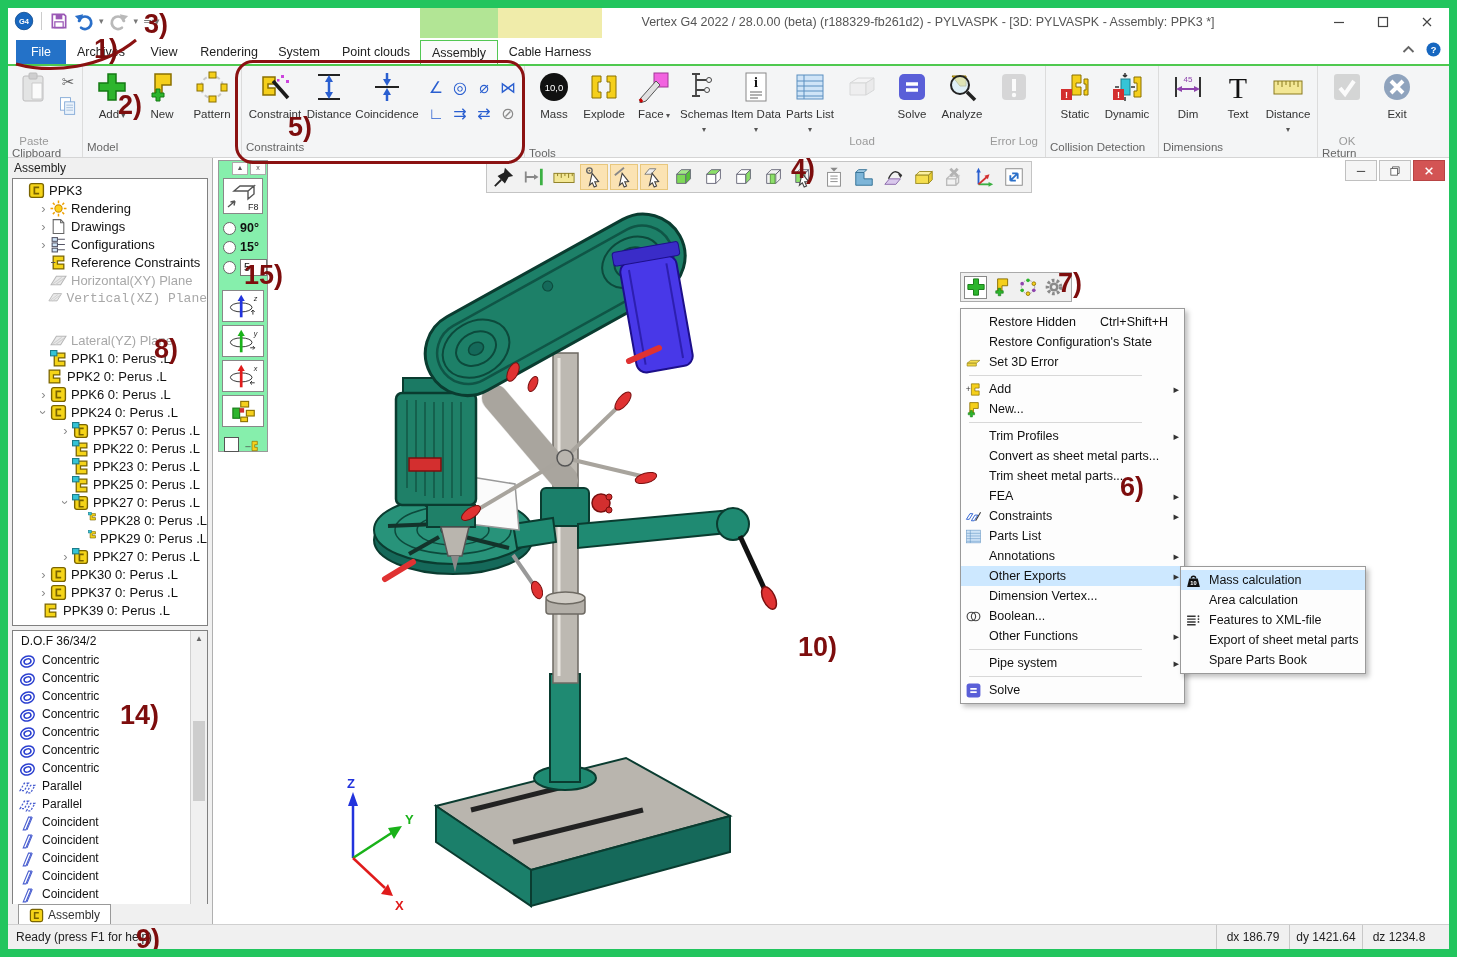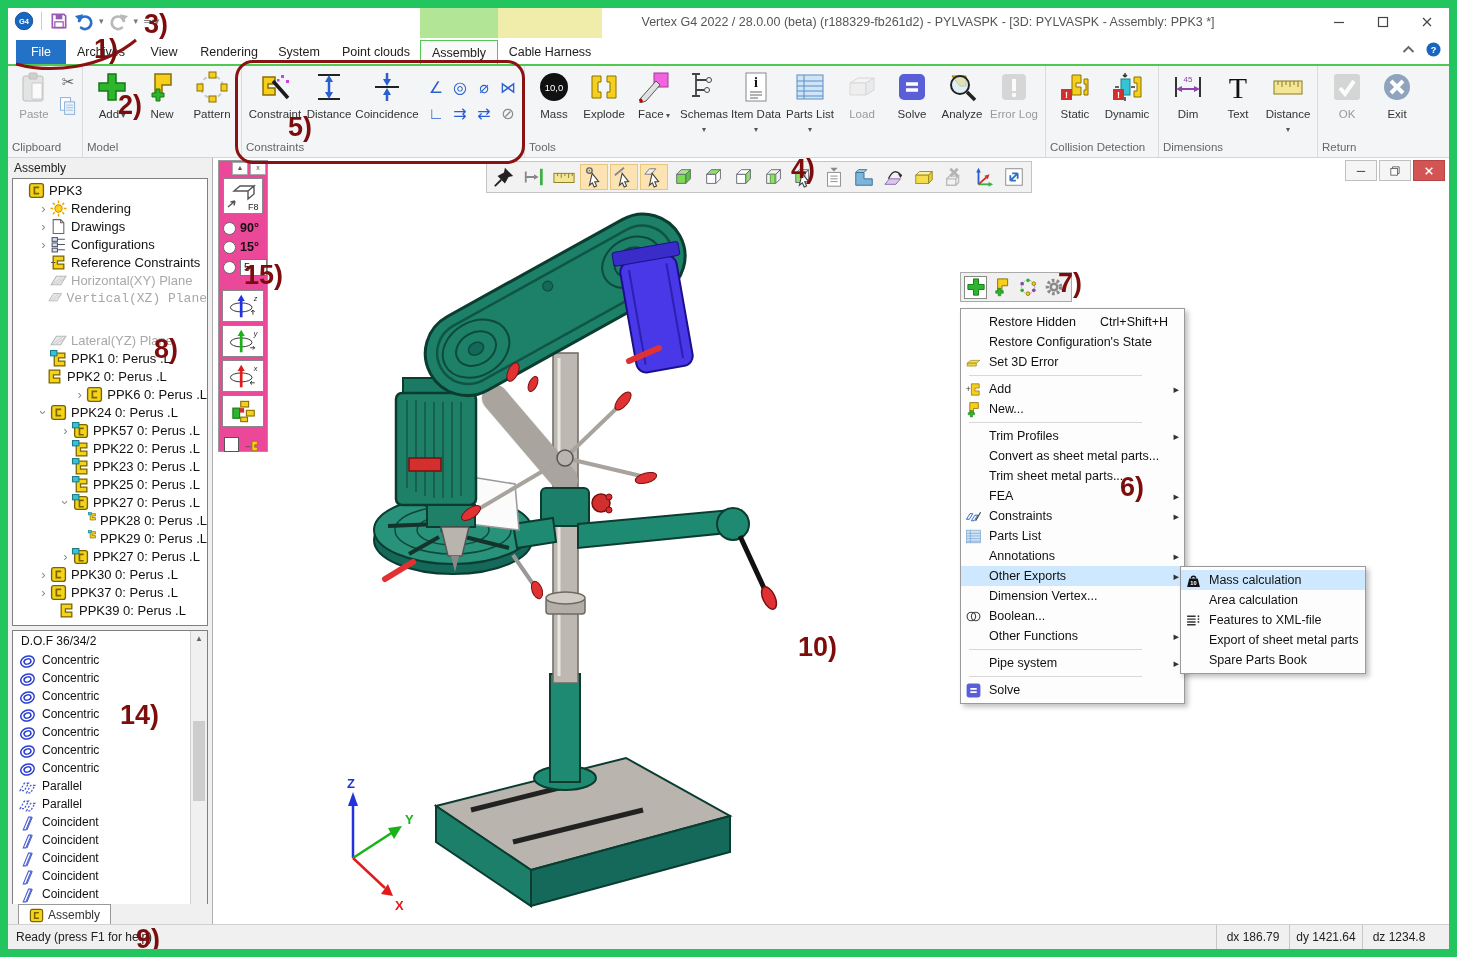--- a/index.html
+++ b/index.html
@@ -27,21 +27,21 @@
   .tabrow-right .tr-ic{width:15px;height:15px;}
   
   .ribbon{position:absolute;left:0;top:56px;right:0;height:94px;background:#f4f5f6;border-top:2px solid #4fc94f;
           border-bottom:1px solid #d5d5d5;display:flex;box-sizing:border-box;}
   .rgroup{display:flex;flex-direction:column;border-right:1px solid #dcdcdc;padding:2px 4px 0 4px;}
   .rgrow{flex:1;display:flex;align-items:flex-start;}
   .rglabel{height:16px;text-align:left;color:#666;font-size:11.5px;}
   .rbtn{display:flex;flex-direction:column;align-items:center;width:50px;padding-top:3px;color:#333;font-size:11.5px;text-align:center;line-height:12px;}
   .rbtn .ric{width:32px;height:34px;margin-bottom:3px;}
   .rbtn.dd .rlbl::after{content:" ▾";font-size:8px;color:#555;}
-  .rbtn.dis{color:#9a9a9a;}
+  .rbtn.dis{color:#9a9a9a;gap:27px;}
   .rbtn.dis .ric{filter:grayscale(1);opacity:.65;}
   .rbtn.wide{width:54px;}
   .paste-col{display:flex;flex-direction:column;gap:4px;margin-left:2px;padding-top:4px;}
   .mini-ic{width:20px;height:20px;font-size:15px;color:#666;text-align:center;line-height:20px;}
   .csml-grid{display:grid;grid-template-columns:repeat(4,24px);grid-auto-rows:26px;margin-left:4px;padding-top:8px;}
   .csml{font-size:16px;color:#2a5fd0;text-align:center;line-height:24px;}
   .csml.gray{color:#8a8a8a;}
   
   .main-left{position:absolute;left:0;top:150px;width:205px;bottom:25px;background:#f0f0f0;border-right:1px solid #b0b0b0;box-sizing:border-box;}
   .panel-header{height:20px;line-height:20px;padding-left:6px;color:#222;}
@@ -66,21 +66,21 @@
   .viewport{position:absolute;left:205px;top:150px;right:0;bottom:25px;background:#fff;overflow:hidden;}
   .vp-toolbar{position:absolute;left:273px;top:3px;height:30px;background:#f2f2f2;border:1px solid #c4c4c4;display:flex;align-items:center;padding:0 3px;gap:2px;}
   .vti{width:28px;height:26px;display:flex;align-items:center;justify-content:center;}
   .vti svg{width:22px;height:22px;}
   .vti.on{background:#fbe3b3;border:1px solid #e8c77d;box-sizing:border-box;}
   .vp-winctl{position:absolute;right:4px;top:2px;display:flex;gap:2px;}
   .vp-winctl .vwb{width:30px;height:19px;border:1px solid #c0c0c0;background:#f5f5f5;display:flex;align-items:center;justify-content:center;}
   .vp-winctl .vwb svg{width:10px;height:10px;}
   .vp-winctl .vwb.close{background:#d35454;border-color:#b84444;}
   
-  .palette{position:absolute;left:5px;top:2px;width:50px;height:292px;background:#ec4899;border:1px solid #999;box-sizing:border-box;}
+  .palette{position:absolute;left:5px;top:2px;width:50px;height:292px;background:#86efac;border:1px solid #999;box-sizing:border-box;}
   .pal-title{height:14px;display:flex;justify-content:flex-end;gap:2px;padding:1px 1px 0 0;}
   .pal-title .pbt{width:14px;height:11px;border:1px solid #aaa;background:#fdfdfd;font-size:7px;line-height:10px;text-align:center;color:#555;}
   .pal-f8{width:38px;height:34px;margin:2px auto;background:#fff;border:1px solid #888;position:relative;}
   .pal-f8 svg{width:100%;height:100%;}
   .pal-radio{display:flex;align-items:center;gap:4px;padding:5px 0 0 4px;font-size:12.5px;font-weight:bold;color:#111;}
   .rdo{width:11px;height:11px;border:1px solid #666;border-radius:50%;background:#fff;position:relative;flex:none;}
   .pal-val{width:24px;height:15px;border:1px solid #777;background:#fff;font-size:11px;line-height:15px;padding-left:3px;font-weight:normal;}
   .pal-axes{margin-top:14px;display:flex;flex-direction:column;gap:3px;align-items:center;}
   .pal-axes .pab{width:40px;height:30px;background:#fff;border:1px solid #888;display:flex;align-items:center;justify-content:center;}
   .pal-axes .pab svg{width:36px;height:27px;}
@@ -644,21 +644,21 @@
         <div class="trow" style="padding-left: 20px;">
           <span class="chev"></span>
           <span class="tic">
             <svg viewBox="0 0 16 16">
               <path d="M3 2 h10 v4.5 h-6 v3 h6 V14 H3 z" fill="#f5d418" stroke="#7a6400" stroke-width="1.2"></path>
             </svg>
           </span>
           <span class="tl">PPK2 0: Perus .L</span>
         </div>
 
-        <div class="trow closed" style="padding-left: 24px; justify-content: flex-end;">
+        <div class="trow closed" style="padding-left: 24px;">
           <span class="chev"></span>
           <span class="tic">
             <svg viewBox="0 0 16 16">
               <rect x="1.5" y="1.5" width="13" height="13" rx="2" fill="#f5d418" stroke="#7a6400" stroke-width="1.3"></rect>
               <path d="M10.5 5 H6 v6 h4.5" fill="none" stroke="#7a6400" stroke-width="1.6"></path>
             </svg>
           </span>
           <span class="tl">PPK6 0: Perus .L</span>
         </div>
 
@@ -779,21 +779,21 @@
           <span class="chev"></span>
           <span class="tic">
             <svg viewBox="0 0 16 16">
               <rect x="1.5" y="1.5" width="13" height="13" rx="2" fill="#f5d418" stroke="#7a6400" stroke-width="1.3"></rect>
               <path d="M10.5 5 H6 v6 h4.5" fill="none" stroke="#7a6400" stroke-width="1.6"></path>
             </svg>
           </span>
           <span class="tl">PPK37 0: Perus .L</span>
         </div>
 
-        <div class="trow" style="padding-left: 16px; margin-left: 16px;">
+        <div class="trow" style="padding-left: 16px;">
           <span class="chev"></span>
           <span class="tic">
             <svg viewBox="0 0 16 16">
               <path d="M3 2 h10 v4.5 h-6 v3 h6 V14 H3 z" fill="#f5d418" stroke="#7a6400" stroke-width="1.2"></path>
             </svg>
           </span>
           <span class="tl">PPK39 0: Perus .L</span>
         </div>
       </div>
     <div class="dofbox">

